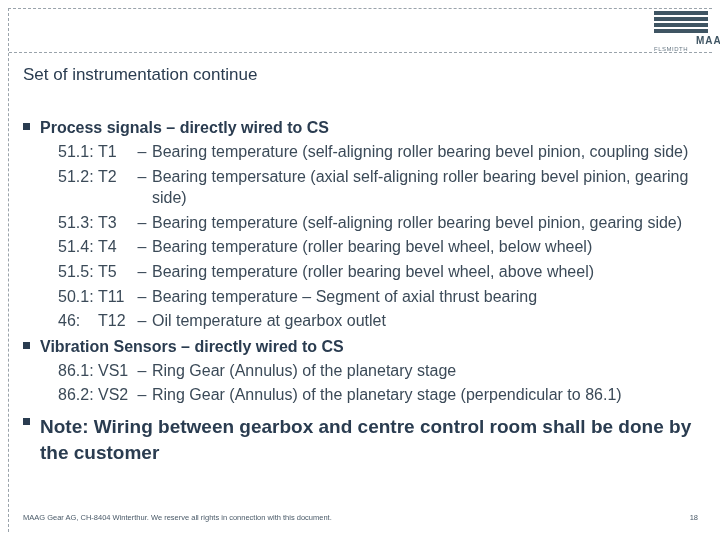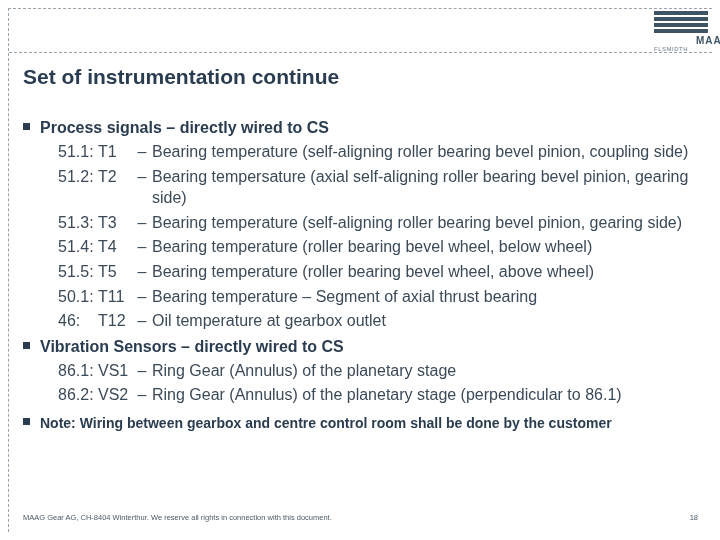--- a/index.html
+++ b/index.html
@@ -57,22 +57,22 @@
   .logo-sub {
     font-size: 6px;
     color: #6a7a86;
     letter-spacing: 0.5px;
   }
   .title {
     position: absolute;
     left: 14px;
     top: 44px;
     padding-top: 12px;
-    font-size: 21px;
-    font-weight: bold;
+    font-size: 17px;
+    font-weight: normal;
     color: #2a3c50;
   }
   .content {
     position: absolute;
     left: 14px;
     top: 104px;
     right: 14px;
   }
   .sec-head {
     display: flex;
@@ -101,21 +101,21 @@
     align-items: flex-start;
     margin-bottom: 3px;
     line-height: 1.35;
   }
   .line .k  { flex: 0 0 40px; }
   .line .c  { flex: 0 0 38px; }
   .line .d  { flex: 0 0 12px; text-align:center; }
   .line .v  { flex: 1; padding-left: 4px; }
   .note-line {
     font-weight: bold;
-    font-size: 14px;
+    font-size: 19px;
     color: #2a3c50;
     display: flex;
     align-items: flex-start;
     margin-top: 8px;
     line-height: 1.35;
   }
   .note-line .txt { flex: 1; }
   .footer {
     position: absolute;
     left: 14px;

